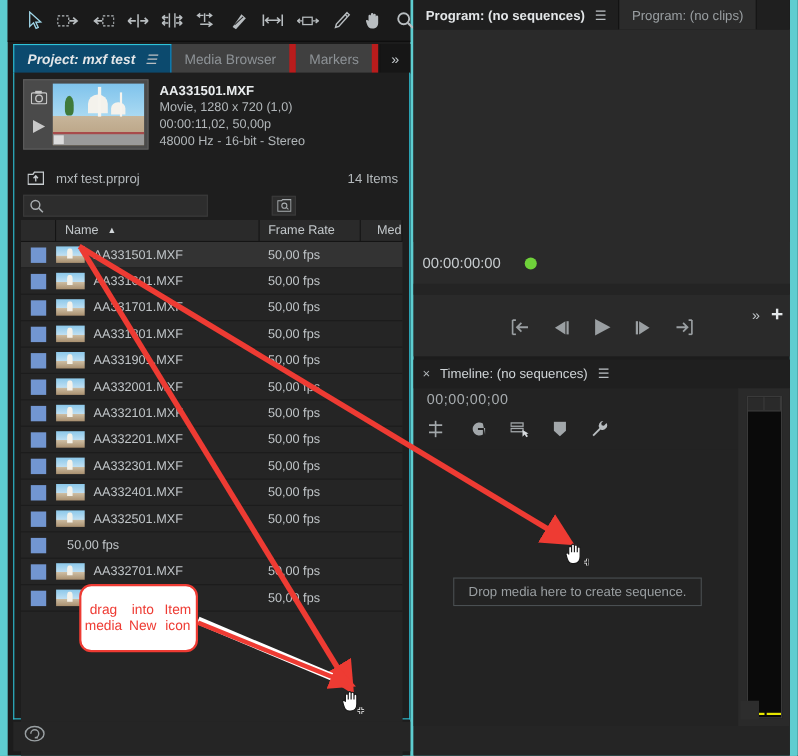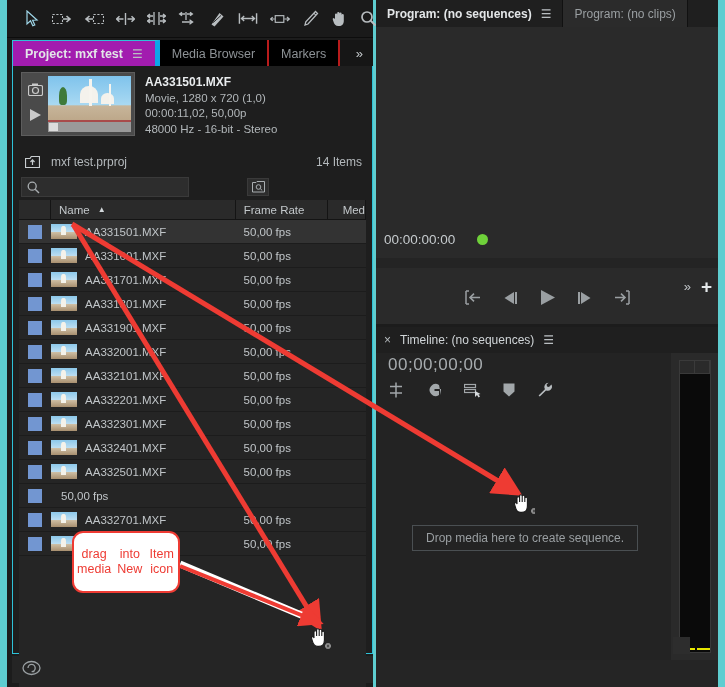--- a/index.html
+++ b/index.html
@@ -44,32 +44,33 @@
     position: absolute; left: 5px; top: 40px;
     width: 361px; height: 27px;
     background: #161616;
     display: flex; align-items: stretch;
   }
   .ptab {
     display: flex; align-items: center;
     padding: 0 12px;
     font-size: 12.5px;
     color: #8d9296;
-    background: #000000;
-    border-right: 2px solid #b91c1c;
+    background: #404040;
+    border-right: 6px solid #b91c1c;
     cursor: pointer;
     white-space: nowrap;
   }
   .ptab.active {
-    background: #a21caf;
+    background: #0c4a6e;
     color: #e3e6e8;
     font-weight: bold;
     border-top: 1px solid #2ec2d8;
     border-left: 1px solid #2ec2d8;
-    border-right: 5px solid #0ea5e9;
+    border-right: 1px solid #0ea5e9;
+    font-style: italic;
   }
   .ptab .menu-glyph {
     margin-left: 9px; font-size: 12px; color: #b9bec1; font-weight: normal;
   }
   .ptab-spacer { flex: 1; background: #161616; }
   .ptab-more {
     display: flex; align-items: center; padding: 0 10px;
     color: #c3c8cb; font-size: 13px; background: #161616; cursor: pointer;
   }
 
@@ -276,21 +277,21 @@
   }
   #tl-tabrow {
     position: absolute; left: 0; top: 0; width: 342px; height: 26px;
     background: #1f1f1f; display: flex; align-items: center; padding: 0 8px;
     color: #d0d5d8; font-size: 12px; gap: 9px;
   }
   #tl-close { color: #b5babd; font-size: 12px; cursor: pointer; }
   #tl-menu { color: #b9bec1; font-size: 12px; cursor: pointer; }
   #tl-tc {
     position: absolute; left: 12px; top: 28px;
-    color: #a7acaf; font-size: 17px; letter-spacing: 0.5px;
+    color: #a7acaf; font-size: 13px; letter-spacing: 0.5px;
   }
   #tl-tools {
     position: absolute; left: 12px; top: 55px;
     display: flex; align-items: center; gap: 22px;
   }
   .tlico { color: #a2a7aa; display: flex; align-items: center; cursor: pointer; }
   #tl-canvas {
     position: absolute; left: 0; top: 82px; width: 295px; height: 251px;
     background: #232323;
   }

